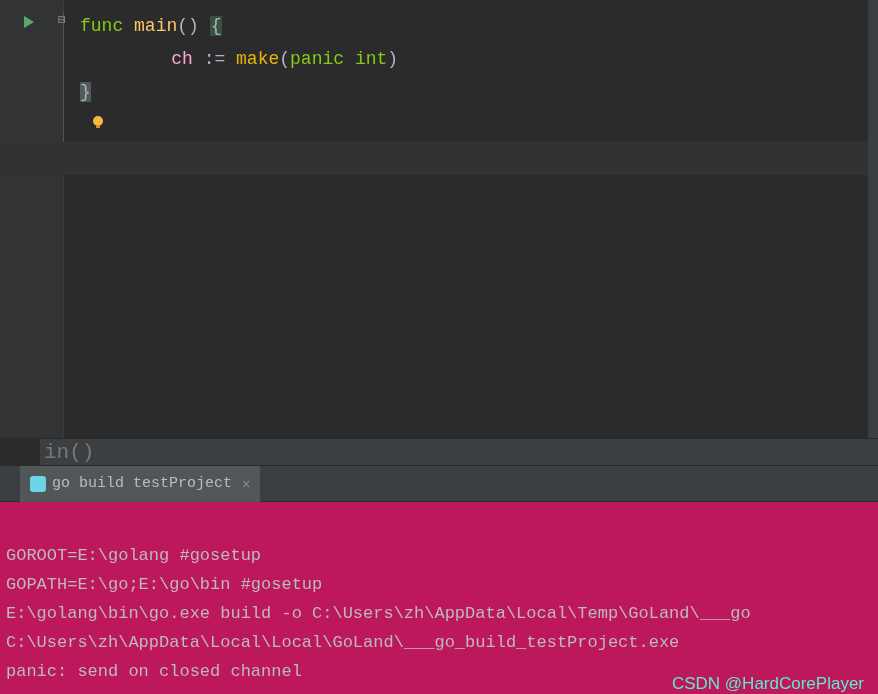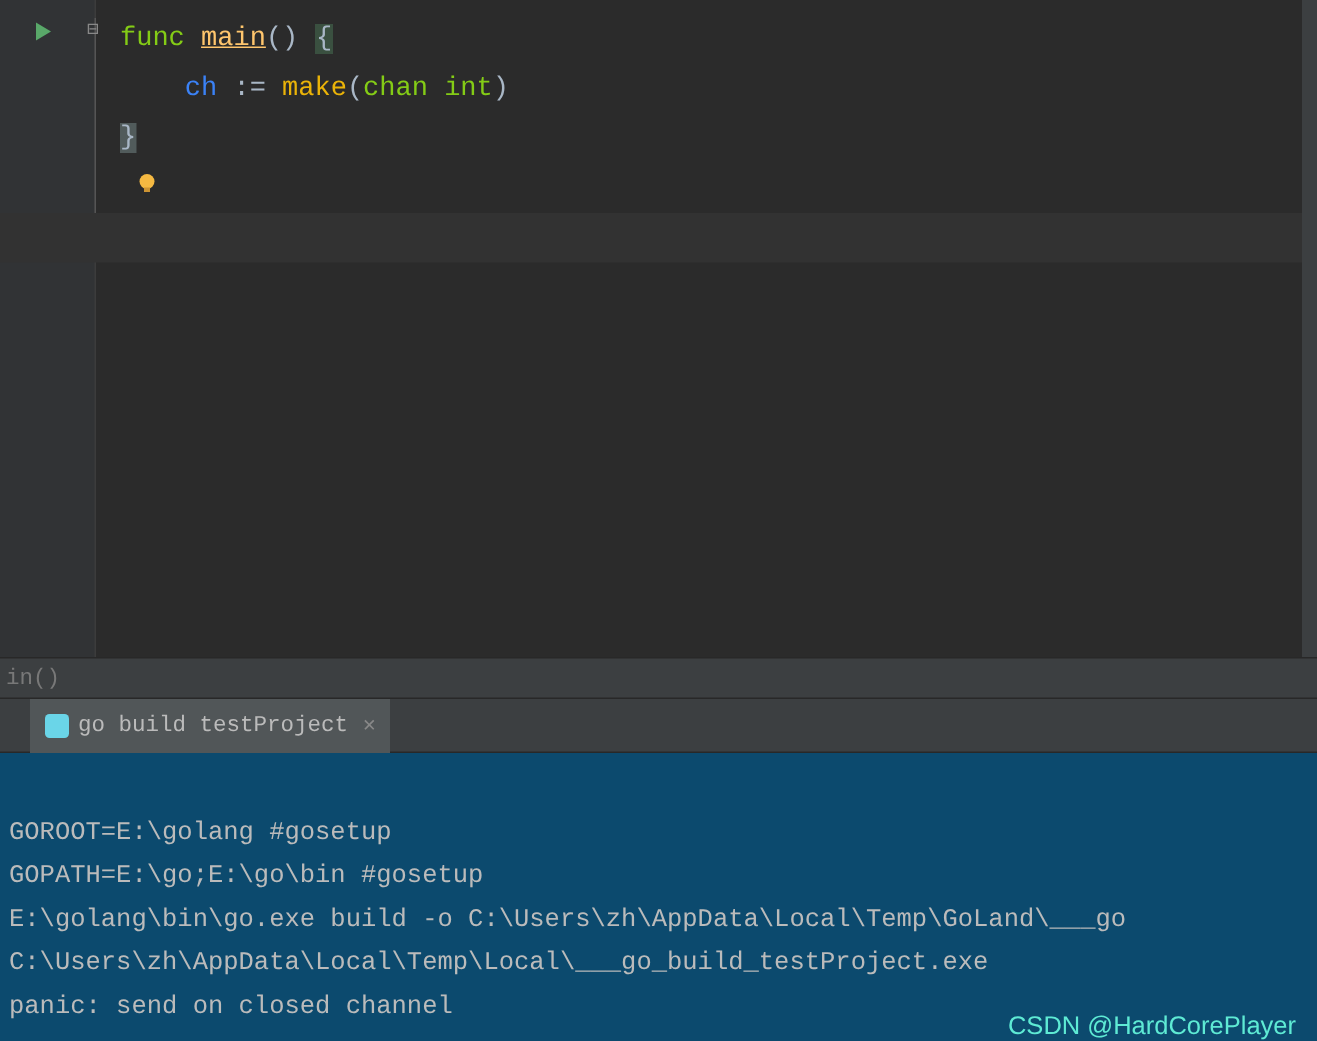--- a/index.html
+++ b/index.html
@@ -63,25 +63,25 @@
       flex: 1;
       padding-top: 10px;
       padding-left: 16px;
       line-height: 33px;
     }
     .code-line {
       white-space: pre;
       position: relative;
     }
     .keyword { color: #84cc16; }
-    .func-name { color: #ffc66d; text-decoration: underline; }
+    .func-name { color: #ffc66d; }
     .builtin { color: #eab308; }
     .number { color: #6897bb; }
     .punct { color: #a9b7c6; }
-    .ident { color: #3b82f6; }
+    .ident { color: #f9a8d4; margin-left: 48px; }
     .line-highlight {
       position: absolute;
       top: 142px;
       left: 0;
       right: 0;
       height: 33px;
       background: #323232;
       z-index: 0;
     }
     .brace-highlight {
@@ -98,26 +98,27 @@
       width: 10px;
       height: 438px;
       background: #3c3f41;
     }
     .breadcrumb-bar {
       height: 28px;
       background: #3c3f41;
       border-top: 1px solid #282828;
       border-bottom: 1px solid #282828;
       color: #787878;
-      font-size: 15px;
+      font-size: 21px;
       padding-left: 4px;
       line-height: 28px;
+      margin-left: 40px;
     }
     .terminal-panel {
-      background: #0c4a6e;
+      background: #be185d;
       height: calc(694px - 438px - 28px);
     }
     .tab-bar {
       height: 36px;
       background: #3c3f41;
       border-bottom: 1px solid #282828;
       display: flex;
       align-items: center;
       padding-left: 20px;
     }
@@ -177,21 +178,21 @@
   <div class="fold-minus" style="top:146px">⊟</div>
   <div class="bulb-icon">
     <svg width="16" height="16" viewBox="0 0 16 16">
         <circle cx="8" cy="7" r="5" fill="#f5b942"></circle>
         <rect x="6" y="11" width="4" height="3" fill="#cc9433"></rect>
       </svg>
   </div>
   <div class="line-highlight"></div>
   <div class="code-content">
     <div class="code-line"><span class="keyword">func</span> <span class="func-name">main</span><span class="punct">() </span><span class="punct brace-highlight">{</span></div>
-    <div class="code-line"><span>    </span><span class="ident">ch </span><span class="punct">:= </span><span class="builtin">make</span><span class="punct">(</span><span class="keyword">chan</span><span> </span><span class="keyword">int</span><span class="punct">)</span></div>
+    <div class="code-line"><span>    </span><span class="ident">ch </span><span class="punct">:= </span><span class="builtin">make</span><span class="punct">(</span><span class="keyword">panic</span><span> </span><span class="keyword">int</span><span class="punct">)</span></div>
     <div class="code-line"><span class="punct caret-bg">}</span></div>
   </div>
   <div class="ide-scrollbar"></div>
 </div>
 
 <div class="breadcrumb-bar">
   <span>in()</span>
 </div>
 
 <div class="terminal-panel">
@@ -199,18 +200,18 @@
     <div class="tab">
       <div class="gopher-icon"></div>
       <span>go build testProject</span>
       <span class="tab-close">✕</span>
     </div>
   </div>
   <div class="terminal-output">
 <span>GOROOT=E:\golang #gosetup</span>
 <span>GOPATH=E:\go;E:\go\bin #gosetup</span>
 <span>E:\golang\bin\go.exe build -o C:\Users\zh\AppData\Local\Temp\GoLand\___go</span>
-<span>C:\Users\zh\AppData\Local\Temp\Local\___go_build_testProject.exe</span>
+<span>C:\Users\zh\AppData\Local\Local\GoLand\___go_build_testProject.exe</span>
 <span>panic: send on closed channel</span>
   </div>
 </div>
 
 <div class="watermark">CSDN @HardCorePlayer</div>
 
 </body></html>

